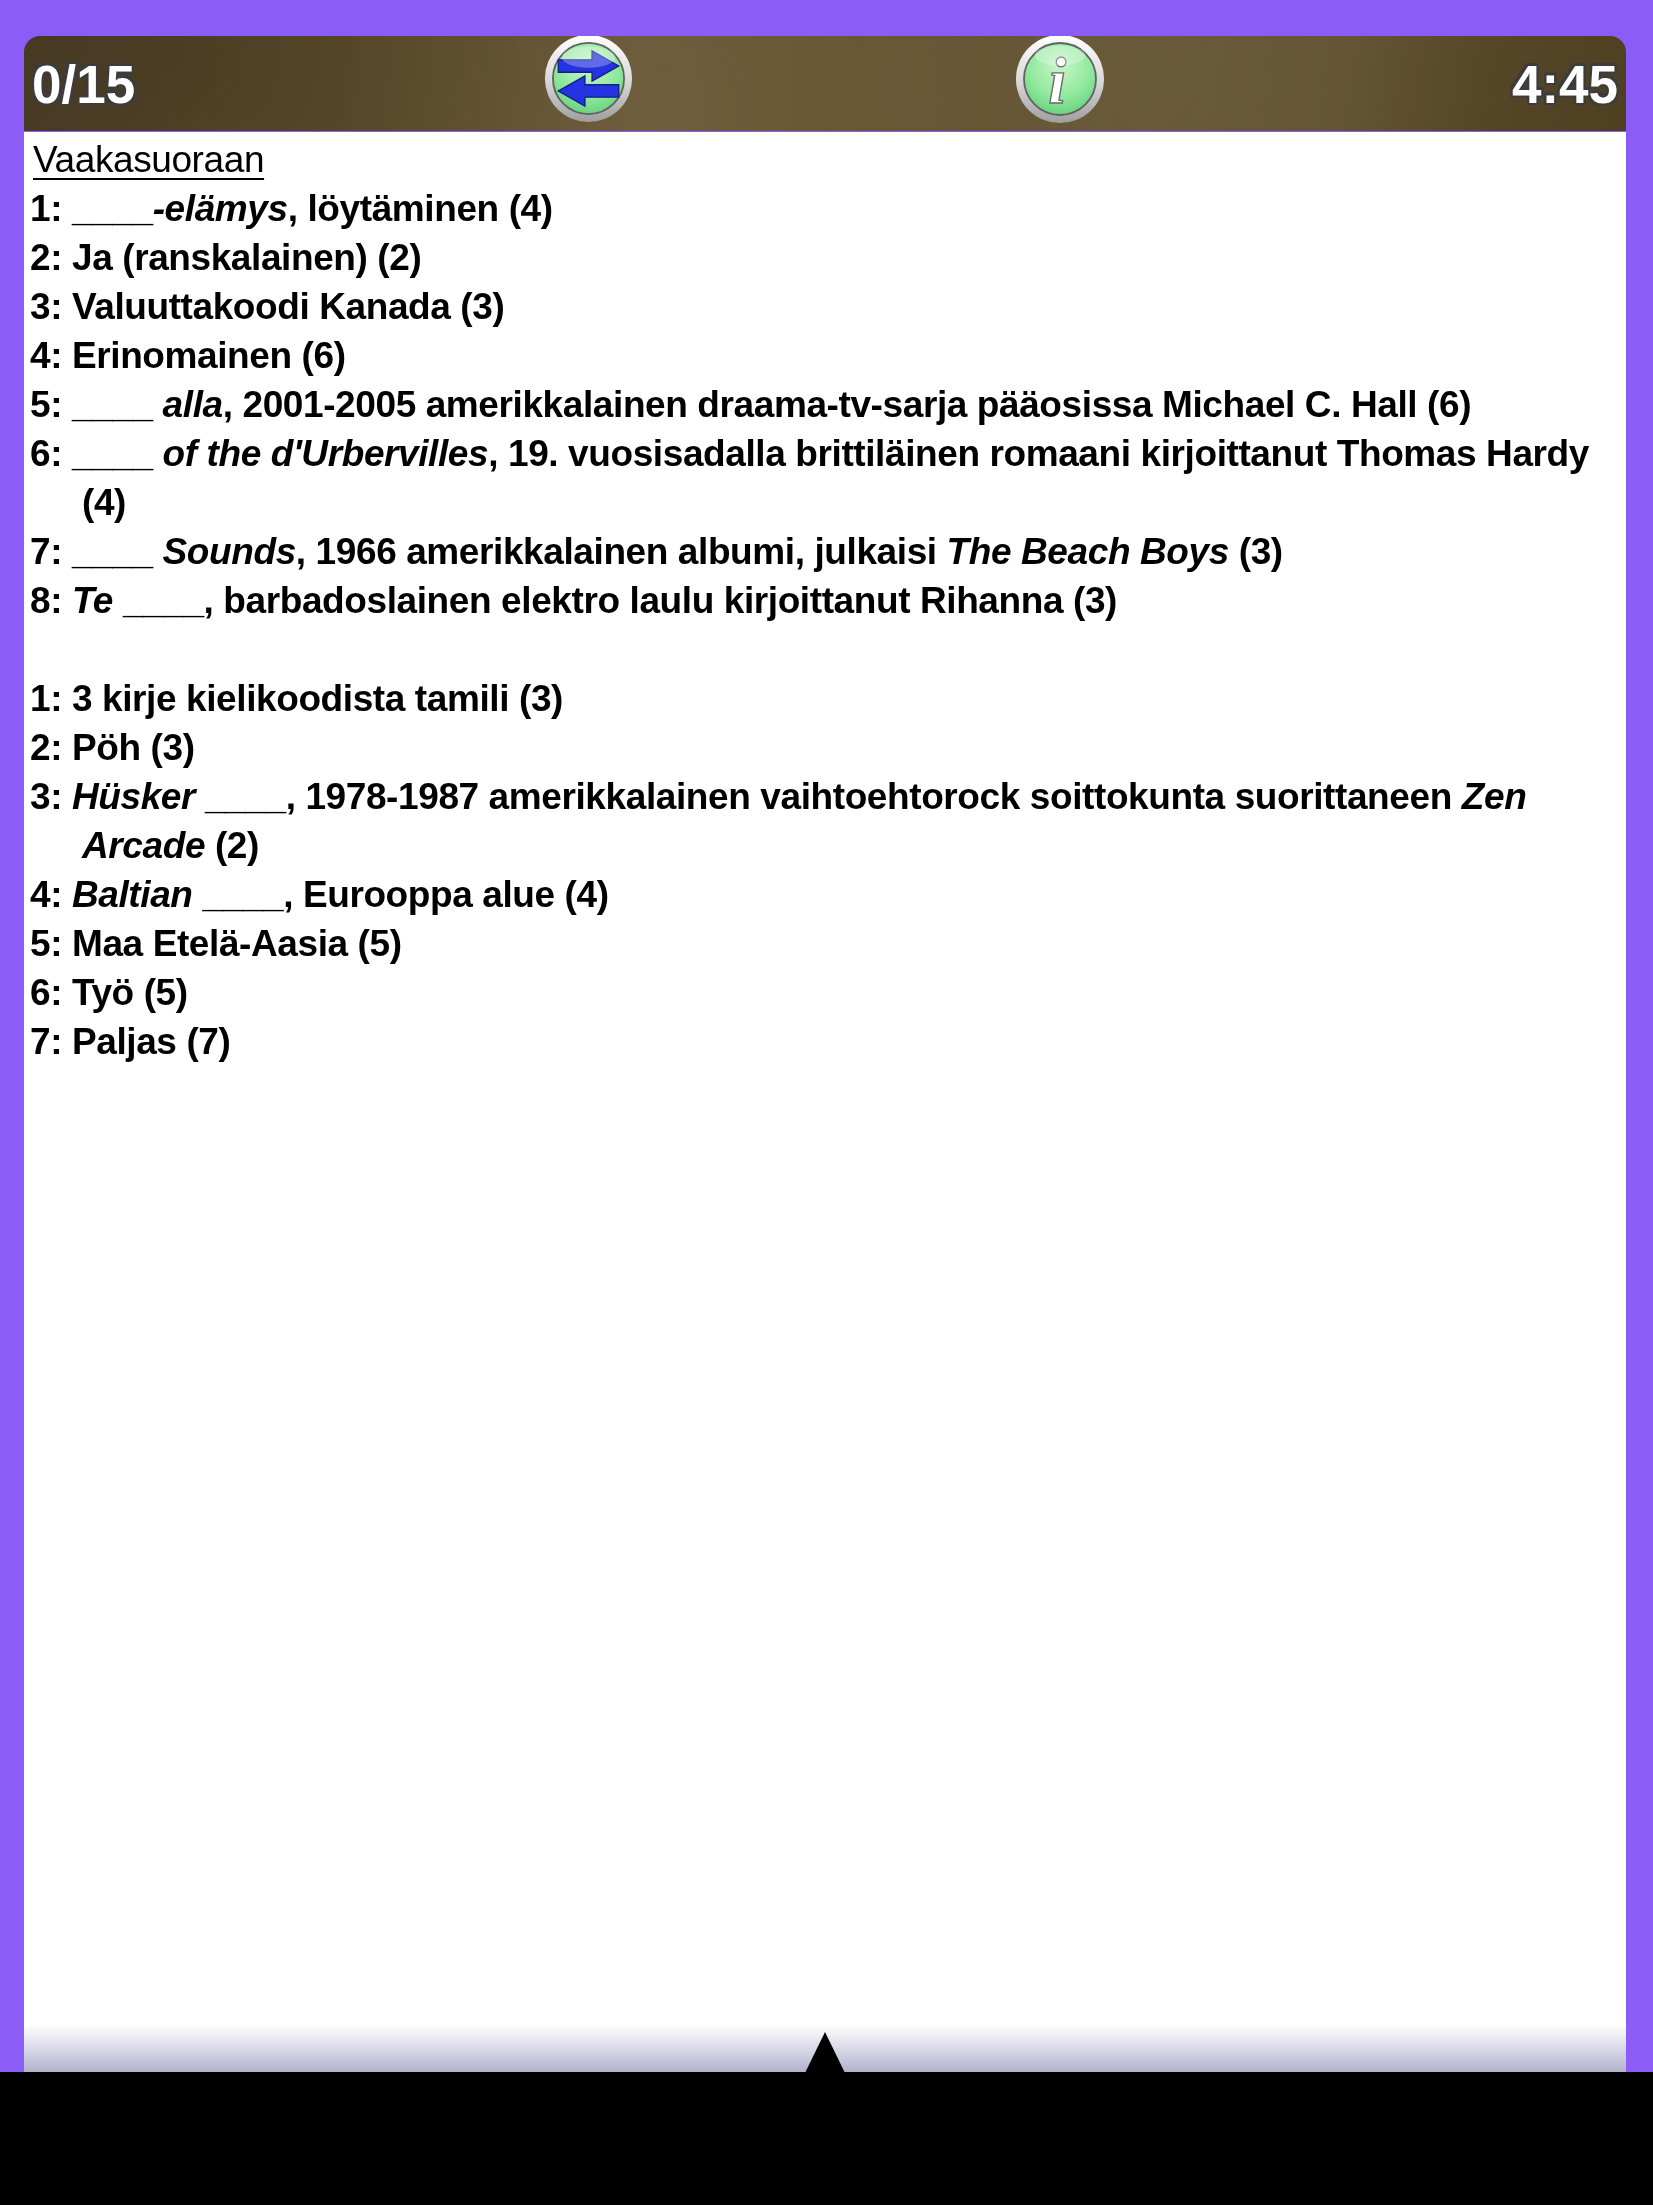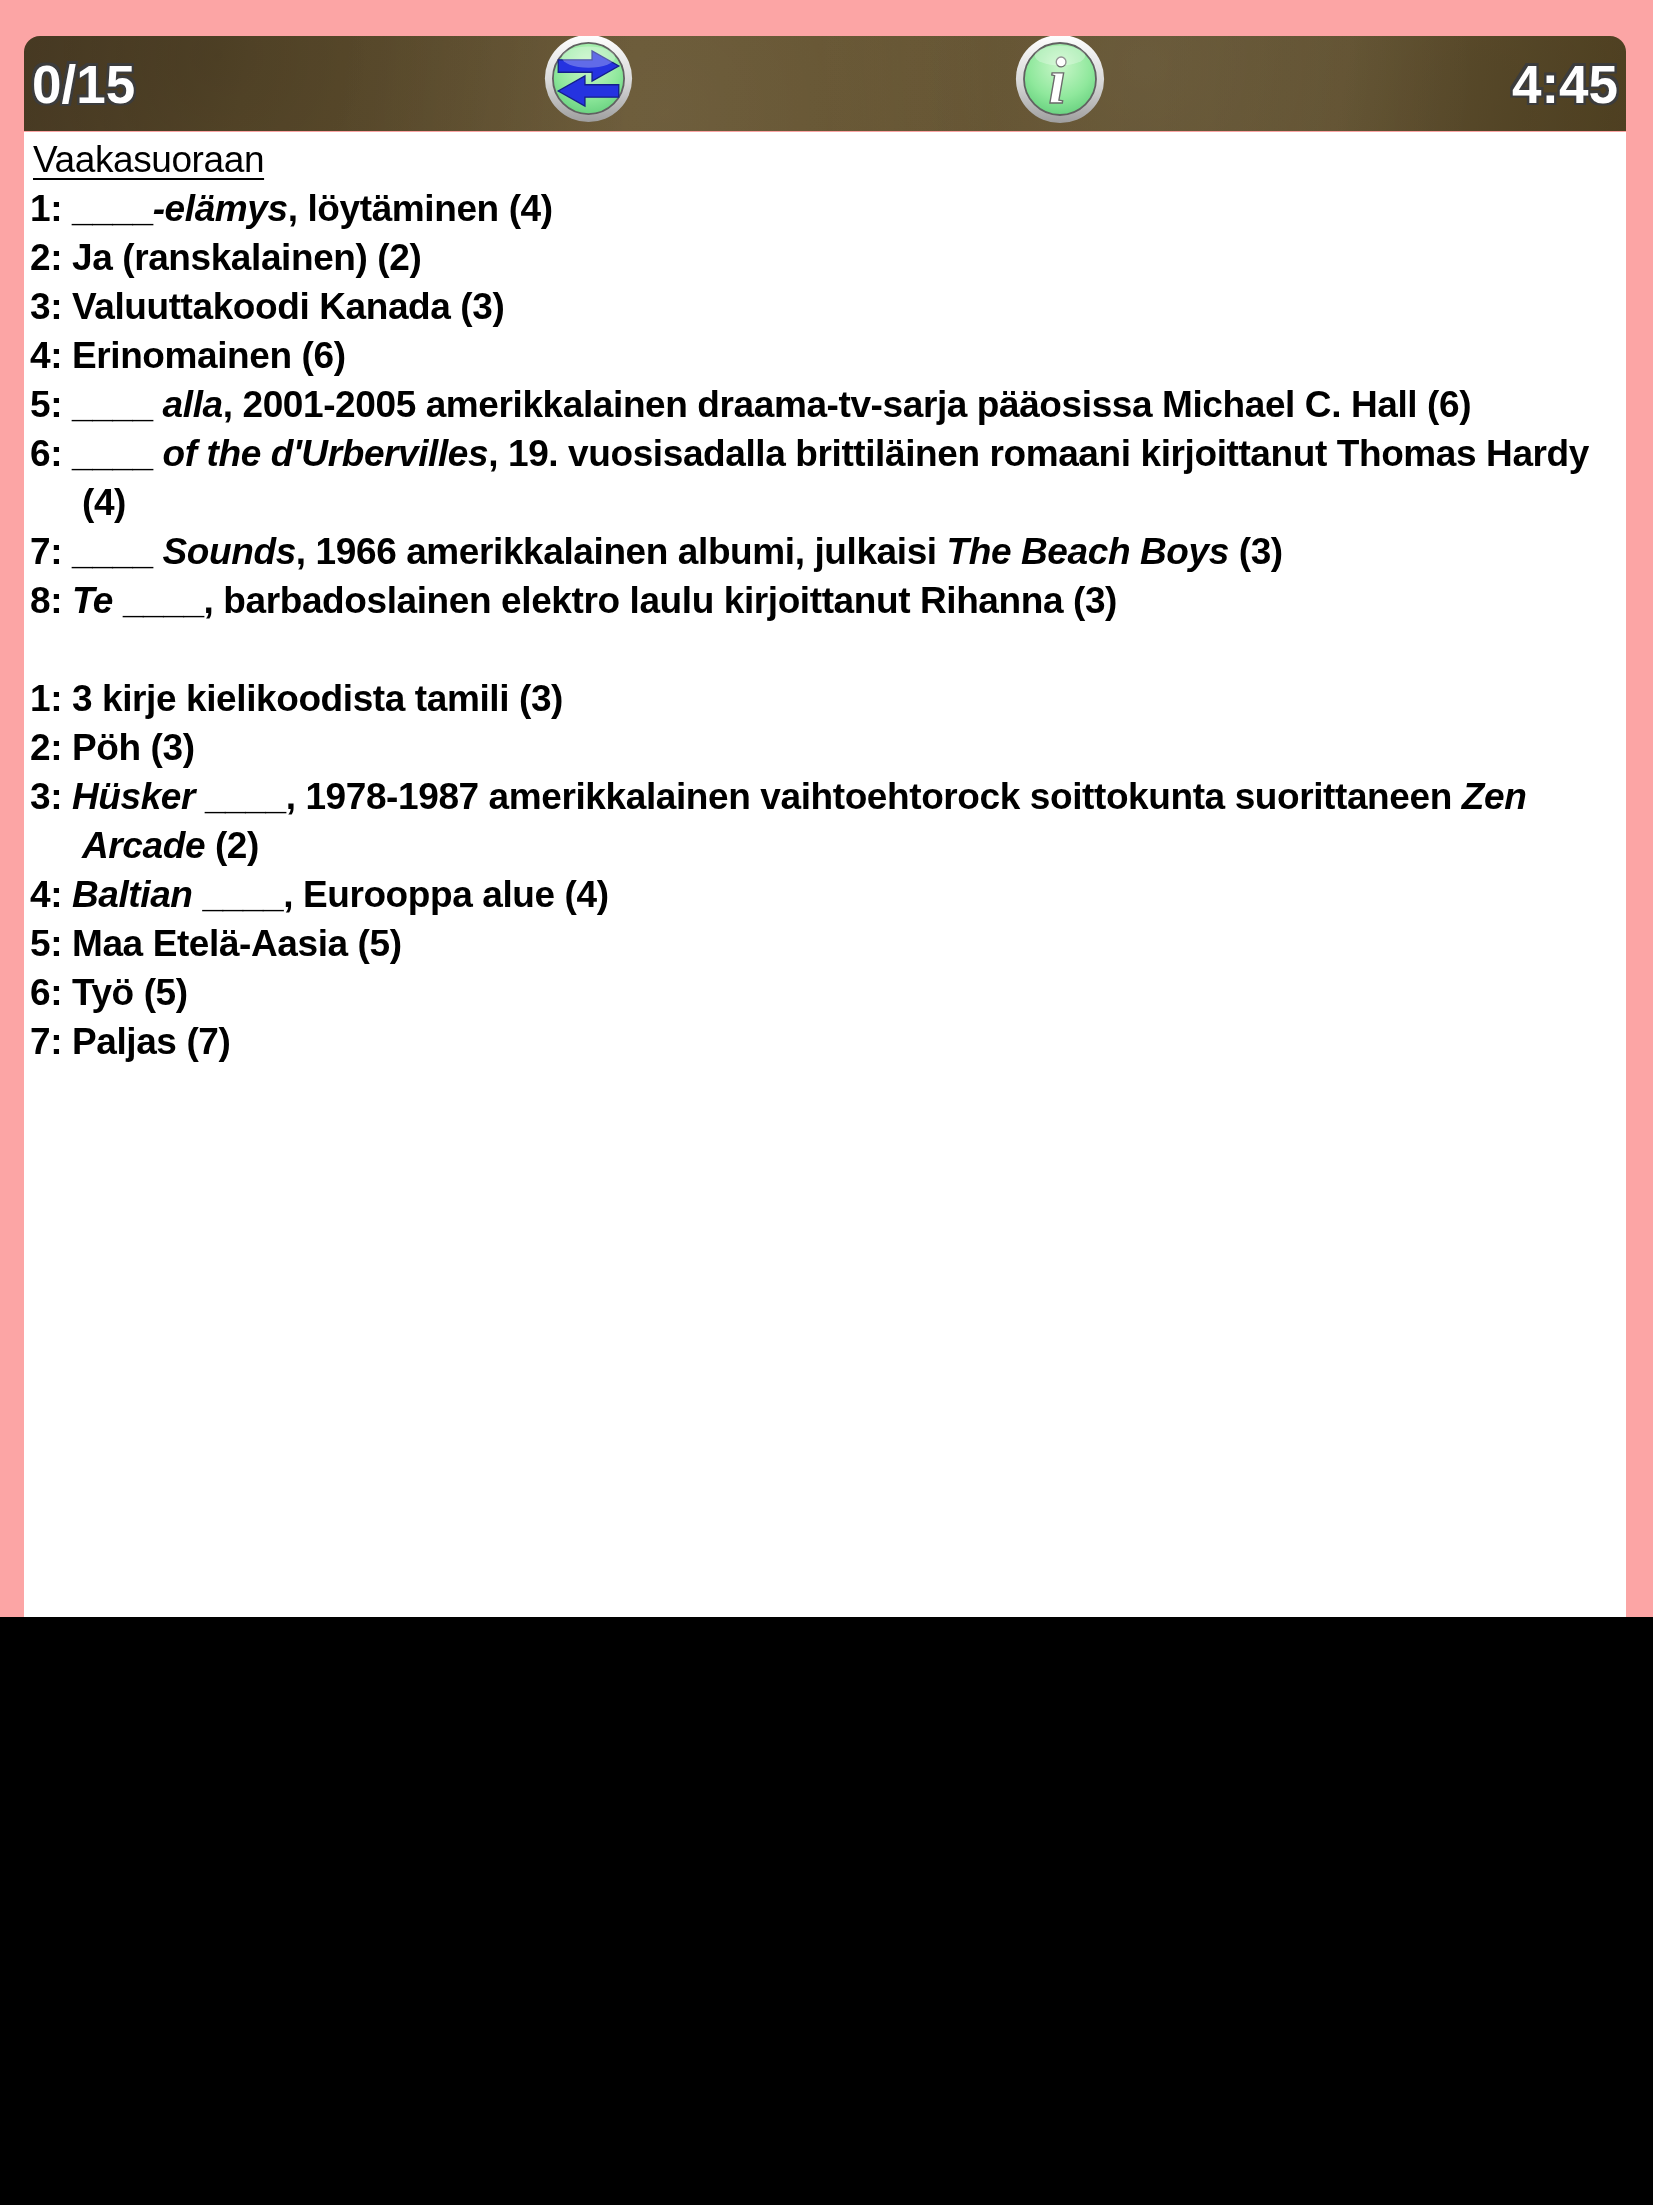--- a/index.html
+++ b/index.html
@@ -1,16 +1,16 @@
 <!DOCTYPE html>
 <html style="font-size:13px"><head>
 <meta charset="utf-8">
 <style>
   html,body{margin:0;padding:0;background:#000;}
-  .screen{position:relative;width:1653px;height:1617px;background:#fca5a5;overflow:hidden;
+  .screen{position:relative;width:1653px;height:2072px;background:#8b5cf6;overflow:hidden;
           font-family:"Liberation Sans",sans-serif;}
 
   
   .topbar{position:absolute;left:24px;top:36px;width:1602px;height:95px;
           border-radius:16px 16px 0 0;overflow:hidden;
           background:
             radial-gradient(circle at 12% 20%, rgba(0,0,0,.18), transparent 30%),
             radial-gradient(circle at 40% 80%, rgba(255,255,255,.05), transparent 35%),
             radial-gradient(circle at 70% 30%, rgba(255,255,255,.06), transparent 30%),
             radial-gradient(circle at 92% 75%, rgba(0,0,0,.12), transparent 40%),

